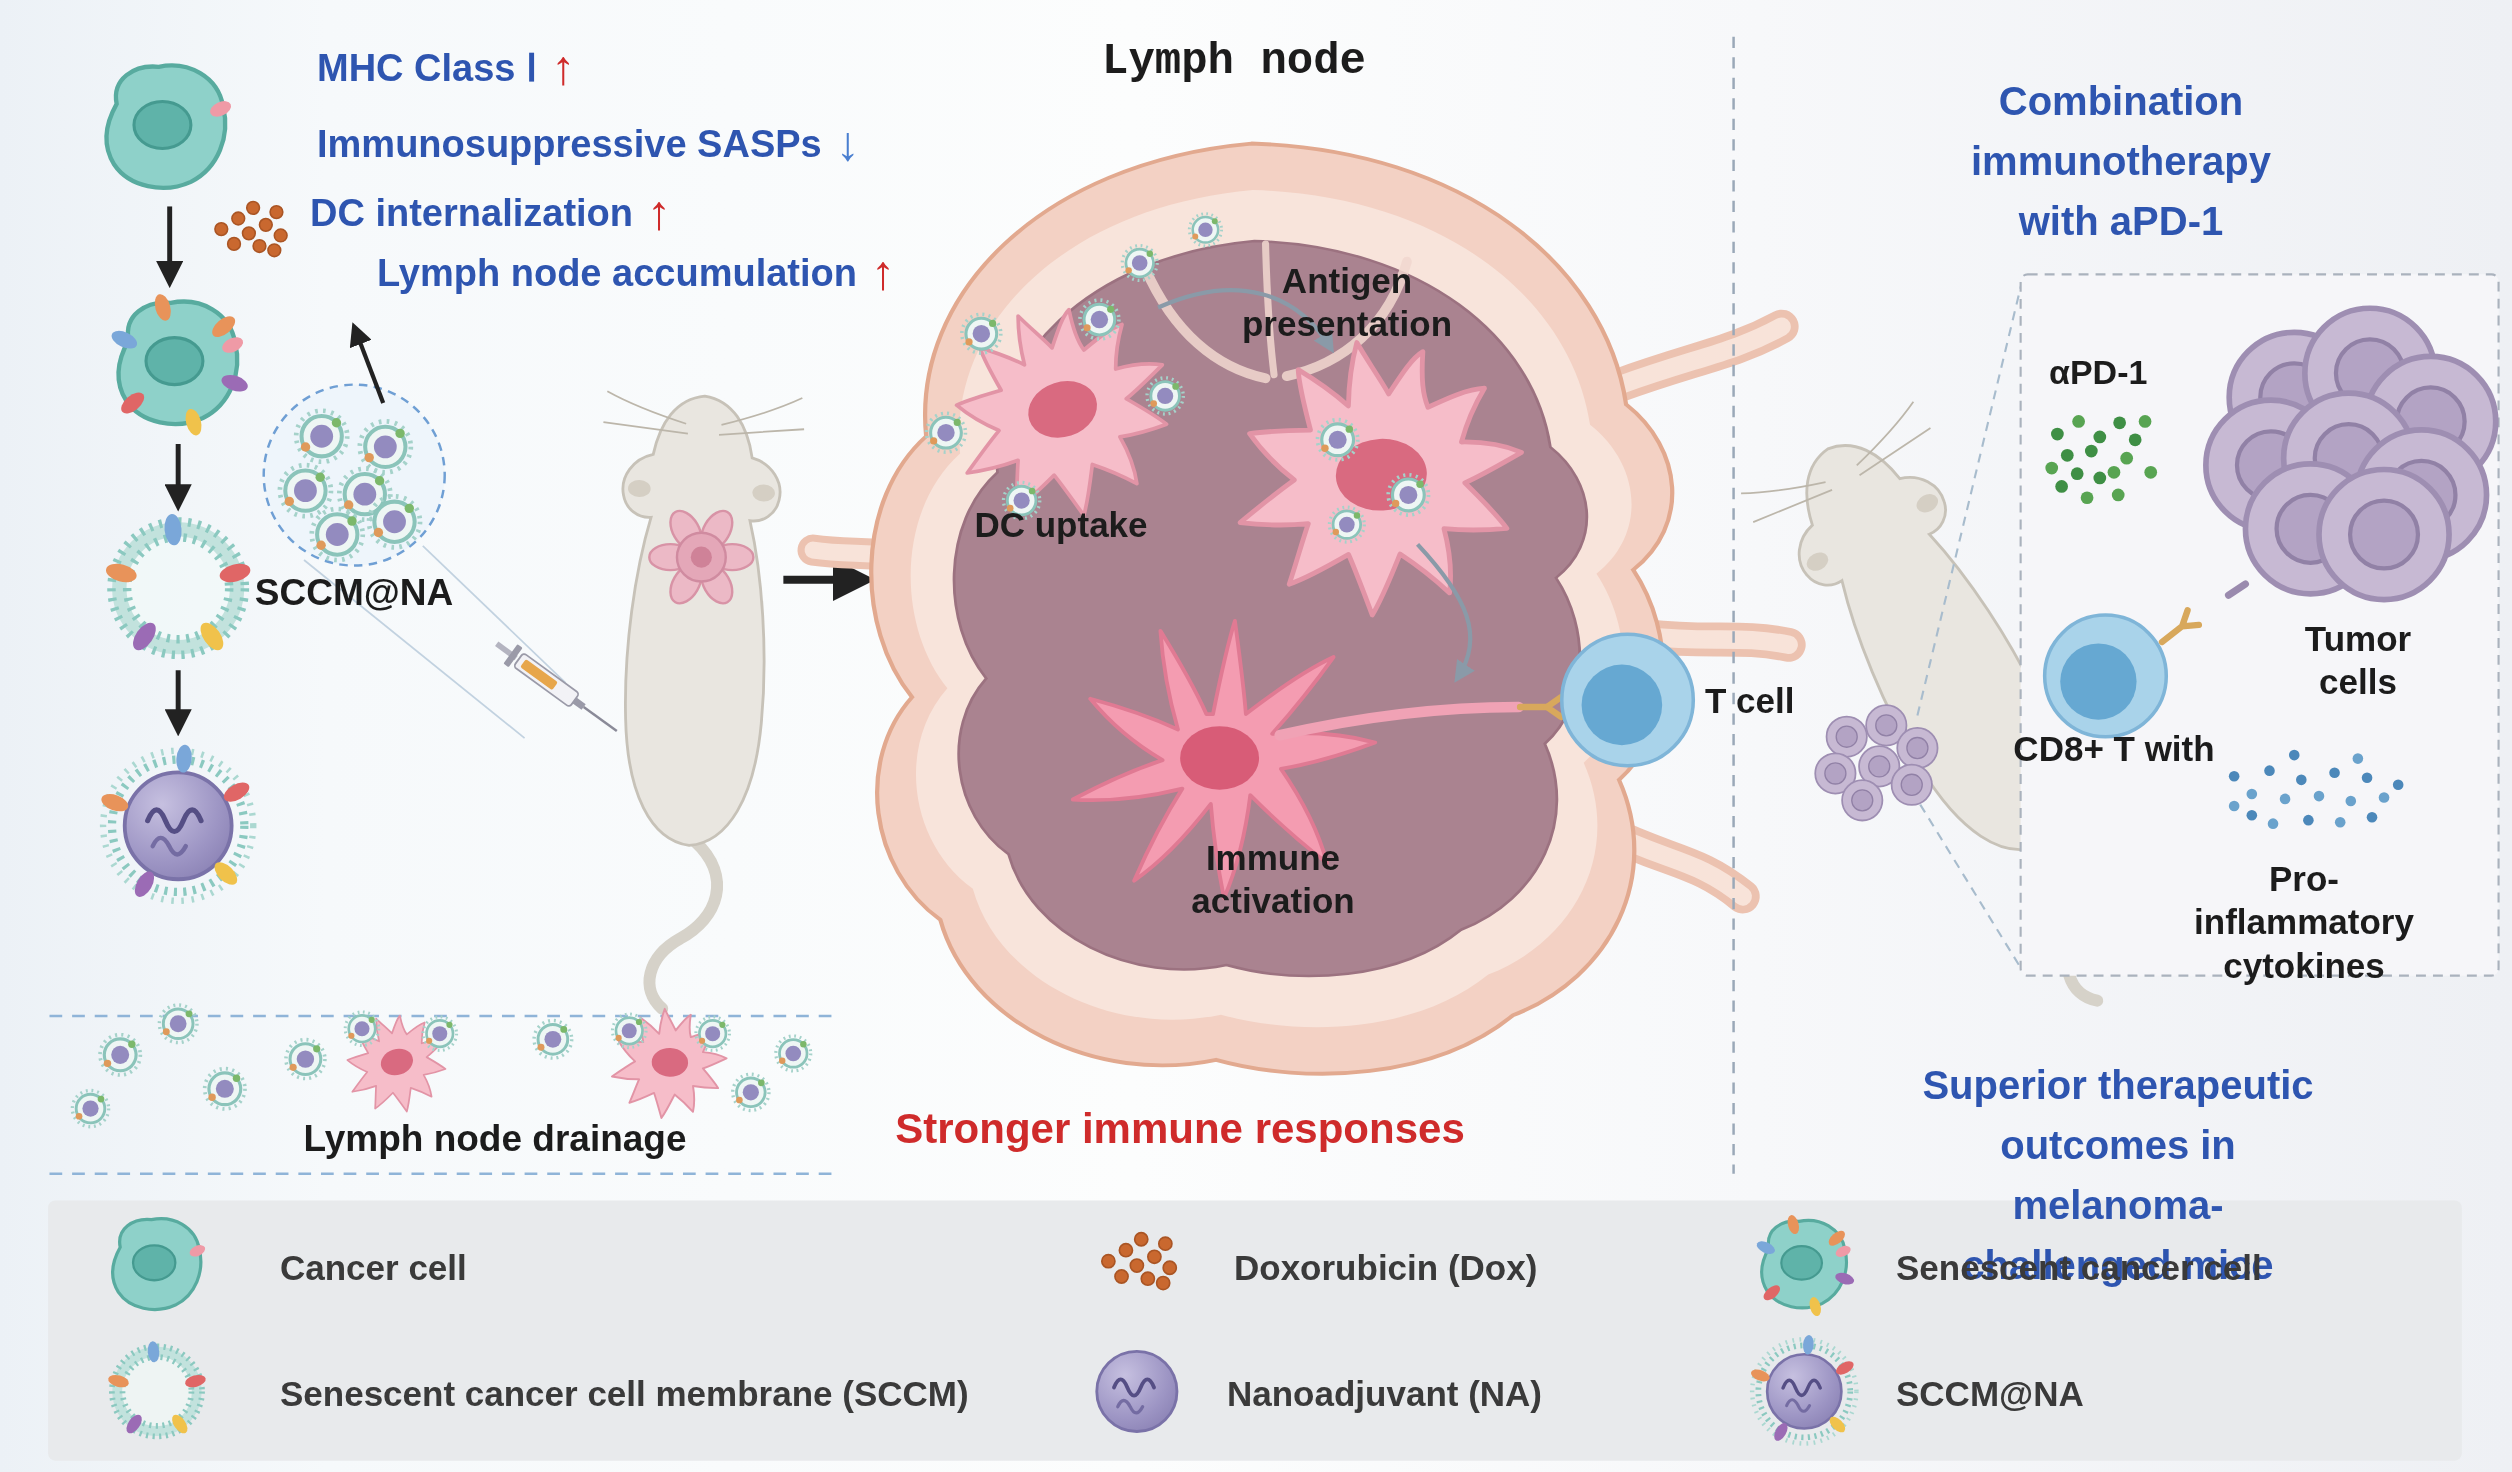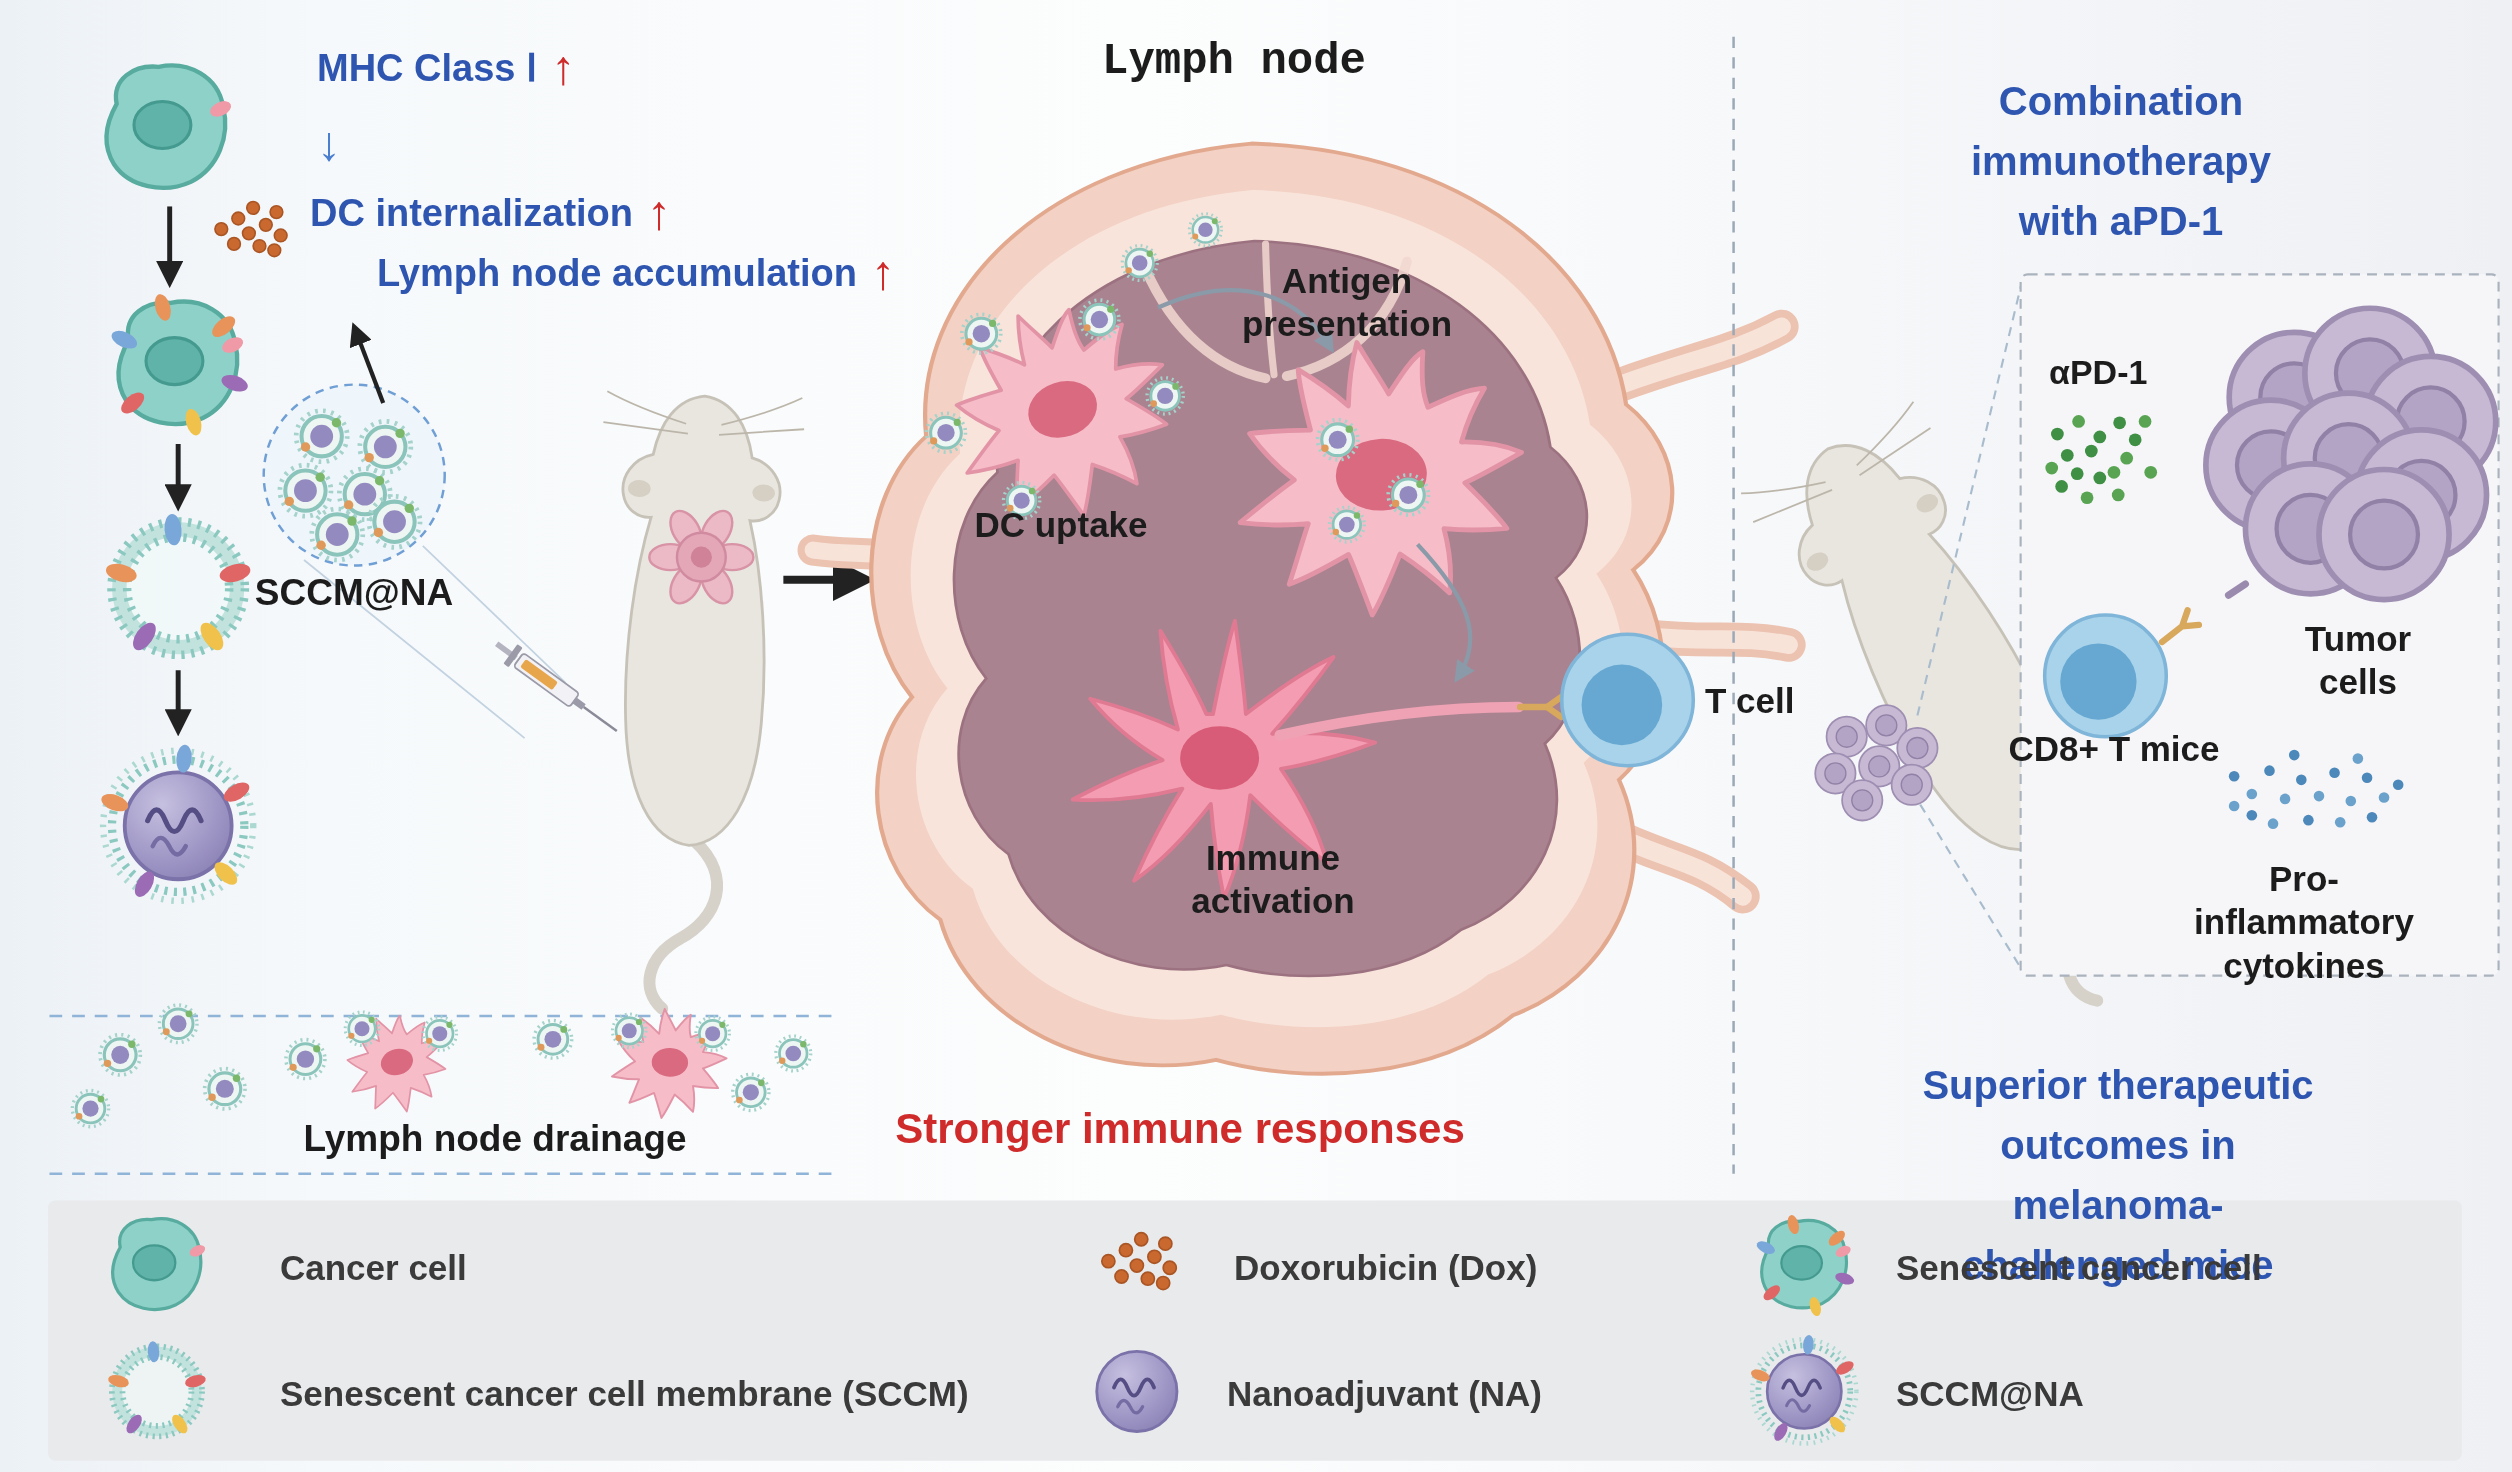--- a/index.html
+++ b/index.html
@@ -357,20 +357,21 @@
     <use href="#g-na" transform="translate(1608 1968) scale(1.35)"></use>
     <use href="#g-sccmna" transform="translate(2552 1968) scale(1.25)"></use>
   </g>
 </svg>
 
 <div class="annot" style="left:317px; top:44px;">
   <span>MHC Class Ⅰ</span>
   <span class="arr arr-up">↑</span>
 </div>
 <div class="annot" style="left:317px; top:120px;">
+  <span>Immunosuppressive SASPs</span>
   <span class="arr arr-down">↓</span>
 </div>
 <div class="annot" style="left:310px; top:189px;">
   <span>DC internalization</span>
   <span class="arr arr-up">↑</span>
 </div>
 <div class="annot" style="left:354px; top:249px;margin-left:23px;">
   <span>Lymph node accumulation</span>
   <span class="arr arr-up">↑</span>
 </div>
@@ -384,21 +385,21 @@
 presentation</div>
 <div class="lbl" style="left:1705px; top:679px; font-size:35px;">T cell</div>
 <div class="lbl cx pre" style="left:1273px; top:836px; font-size:35px;">Immune
 activation</div>
 <div class="lbl cx red" style="left:1180px; top:1103px; font-size:42px;">Stronger immune responses</div>
 
 <div class="lbl cx pre blue" style="left:2121px; top:71px; font-size:40px; line-height:1.5;">Combination immunotherapy
 with aPD-1</div>
 <div class="lbl" style="left:2049px; top:351px; font-size:34px;text-align:right;">αPD-1</div>
 <div class="lbl cx" style="left:2358px; top:617px; font-size:35px;">Tumor cells</div>
-<div class="lbl cx" style="left:2114px; top:727px; font-size:35px;">CD8+ T mice</div>
+<div class="lbl cx" style="left:2114px; top:727px; font-size:35px;">CD8+ T with</div>
 <div class="lbl cx pre" style="left:2304px; top:857px; font-size:35px;">Pro-inflammatory
 cytokines</div>
 <div class="lbl cx pre blue" style="left:2118px; top:1055px; font-size:40px; line-height:1.5;">Superior therapeutic outcomes in
 melanoma-challenged mice</div>
 
 <div class="lbl legend-lbl" style="left:280px; top:1246px;">Cancer cell</div>
 <div class="lbl legend-lbl" style="left:1227px; top:1246px;margin-left:7px;">Doxorubicin (Dox)</div>
 <div class="lbl legend-lbl" style="left:1896px; top:1246px;">Senescent cancer cell</div>
 <div class="lbl legend-lbl" style="left:280px; top:1372px;">Senescent cancer cell membrane (SCCM)</div>
 <div class="lbl legend-lbl" style="left:1227px; top:1372px;">Nanoadjuvant (NA)</div>

